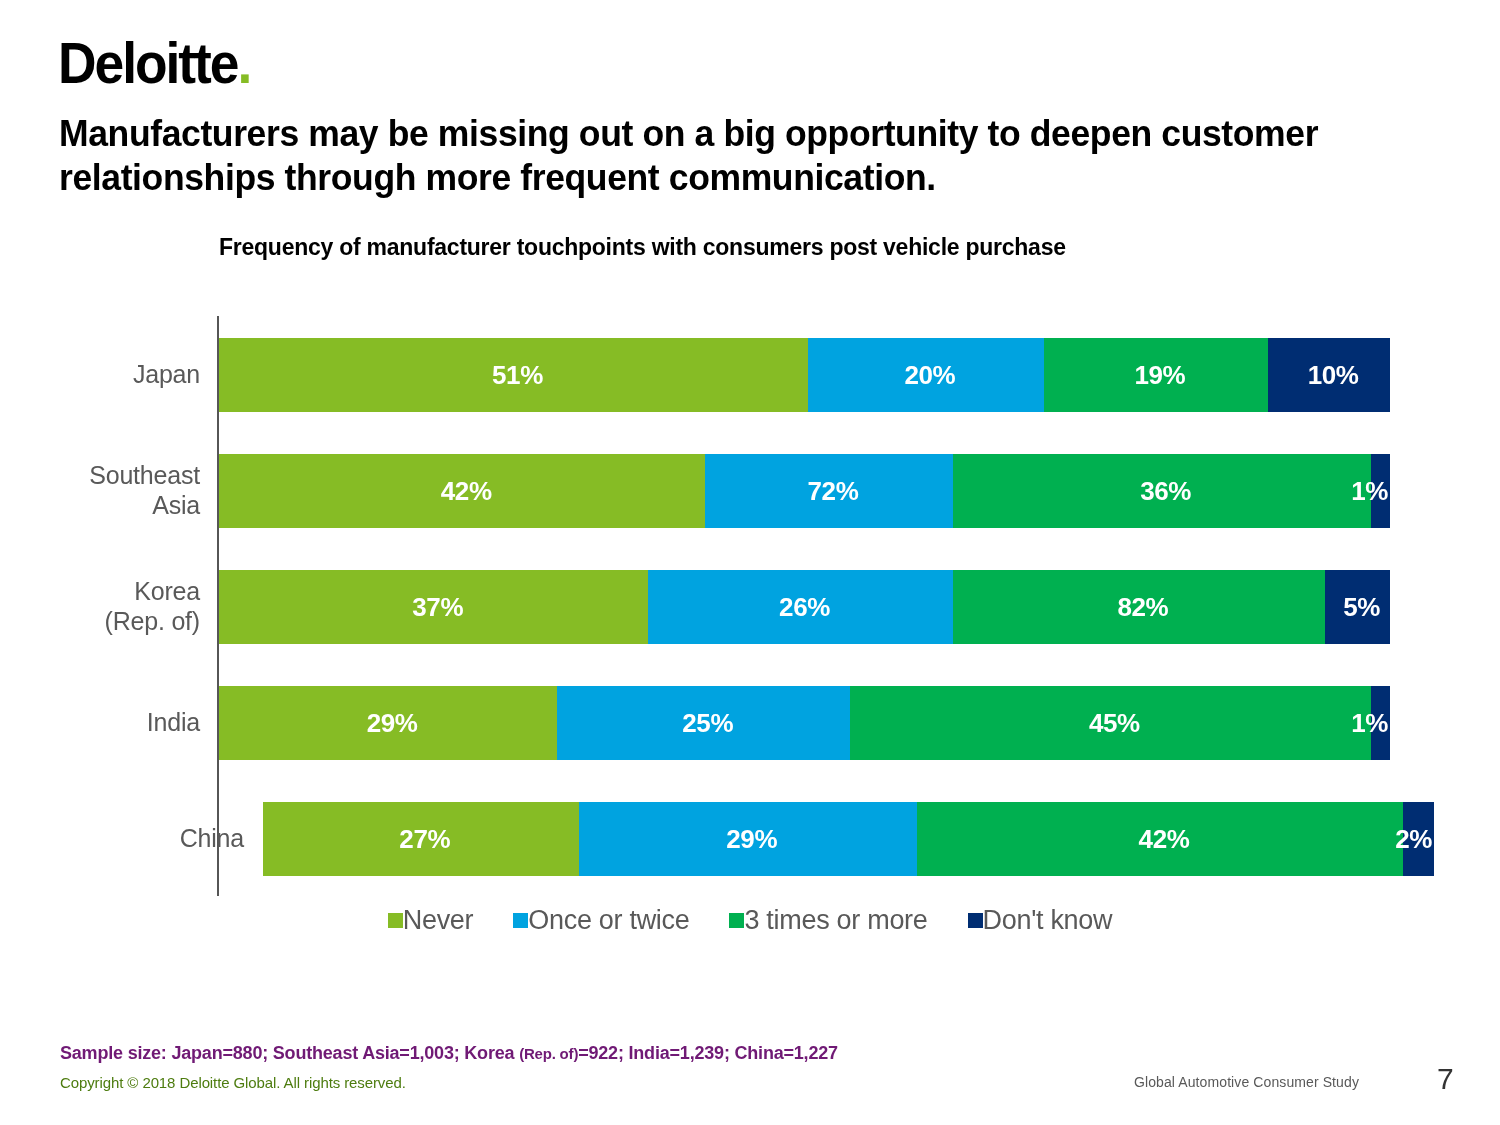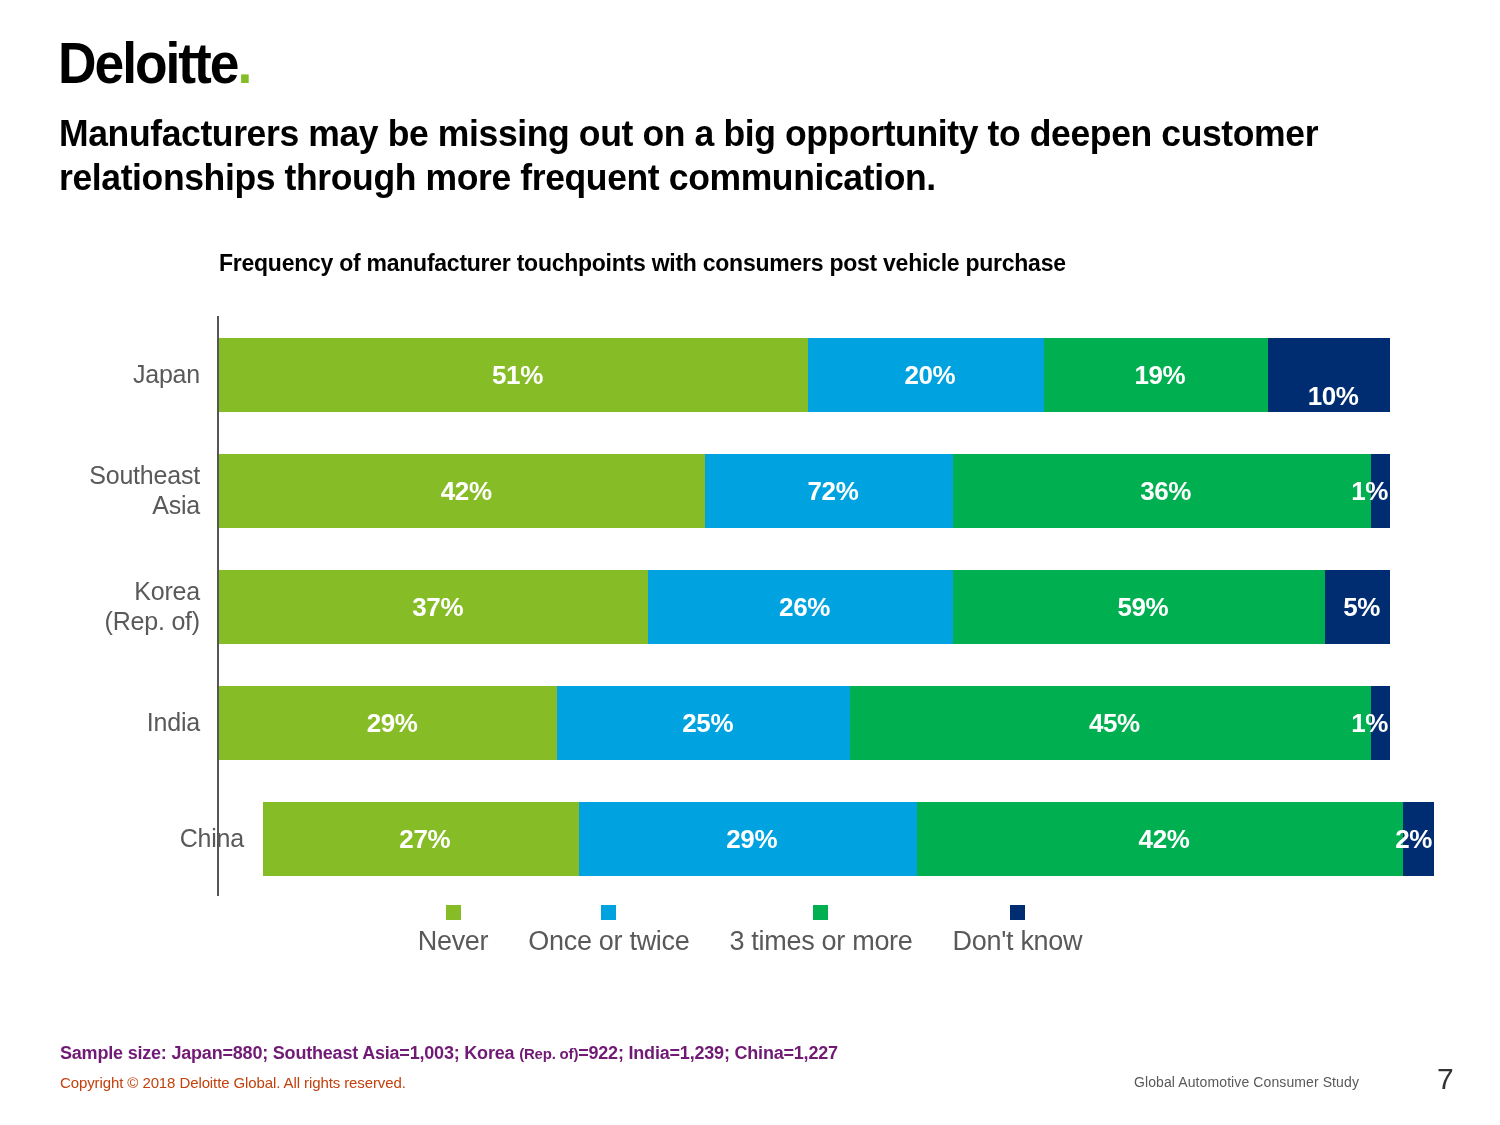--- a/index.html
+++ b/index.html
@@ -46,21 +46,21 @@
     line-height: 1.18;
     letter-spacing: -0.4px;
     transform: scaleX(0.96);
     transform-origin: left top;
   }
 
   
   .chart-title {
     position: absolute;
     left: 219px;
-    top: 250px;
+    top: 234px;
     font-size: 23px;
     font-weight: bold;
     color: #000000;
     letter-spacing: -0.25px;
     white-space: nowrap;
   }
 
   
   .chart {
     position: absolute;
@@ -148,23 +148,22 @@
     top: 905px;
     width: 1500px;
     display: flex;
     flex-direction: row;
     justify-content: center;
     align-items: center;
     gap: 40px;
   }
   .legend-item {
     display: flex;
-    flex-direction: column;
+    flex-direction: row;
     align-items: center;
-    gap: 6px;
   }
   .legend-swatch {
     width: 15px;
     height: 15px;
     display: block;
     flex: none;
   }
   .legend-text {
     font-size: 27px;
     color: #595959;
@@ -184,21 +183,21 @@
     white-space: nowrap;
   }
   .sample-size .sub {
     font-size: 15px;
   }
   .copyright {
     position: absolute;
     left: 60px;
     top: 1074px;
     font-size: 15px;
-    color: #c2410c;
+    color: #4d7c0f;
     letter-spacing: -0.1px;
     white-space: nowrap;
   }
   .study-name {
     position: absolute;
     left: 1134px;
     top: 1074px;
     font-size: 14px;
     color: #595959;
     letter-spacing: 0.1px;
@@ -234,21 +233,21 @@
         <div class="bar">
           <div class="seg" style="width: 51%; background: rgb(134, 188, 37);">
             <span class="seg-label">51%</span>
           </div>
           <div class="seg" style="width: 20%; background: rgb(0, 163, 224);">
             <span class="seg-label">20%</span>
           </div>
           <div class="seg" style="width: 19%; background: rgb(0, 176, 80);">
             <span class="seg-label">19%</span>
           </div>
-          <div class="seg" style="width: 10%; background: rgb(0, 45, 114); align-items: flex-end;">
+          <div class="seg" style="width: 10%; background: rgb(0, 45, 114);">
             <span class="seg-label">10%</span>
           </div>
         </div>
       </div>
       <div class="row" style="top: 116px;">
         <div class="cat-label">
           <div>
             <div>Southeast</div>
             <div>Asia</div>
           </div>
@@ -276,21 +275,21 @@
           </div>
         </div>
         <div class="bar">
           <div class="seg" style="width: 37%; background: rgb(134, 188, 37);">
             <span class="seg-label">37%</span>
           </div>
           <div class="seg" style="width: 26%; background: rgb(0, 163, 224);">
             <span class="seg-label">26%</span>
           </div>
           <div class="seg" style="width: 32%; background: rgb(0, 176, 80);">
-            <span class="seg-label">59%</span>
+            <span class="seg-label">82%</span>
           </div>
           <div class="seg" style="width: 5%; background: rgb(0, 45, 114);">
             <span class="seg-label">5%</span>
           </div>
         </div>
       </div>
       <div class="row" style="top: 348px;">
         <div class="cat-label">
           <div>
             <div>India</div>

